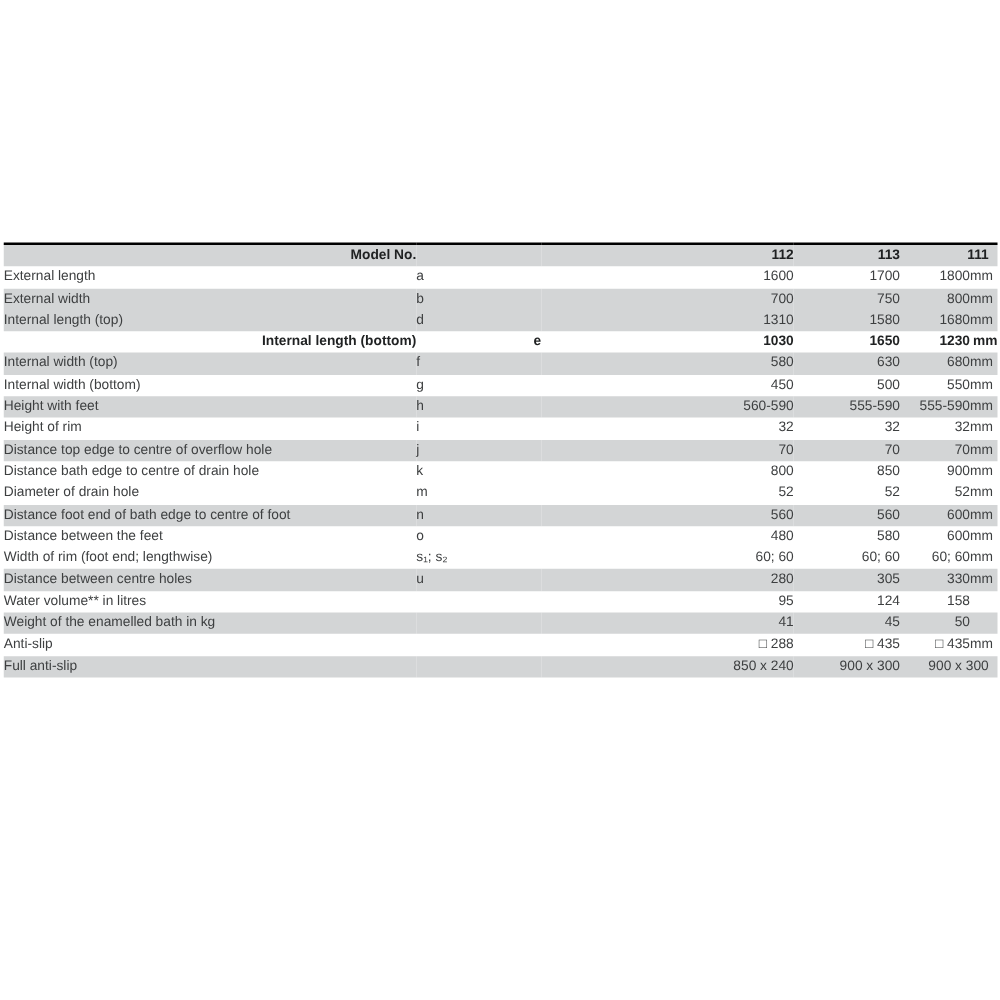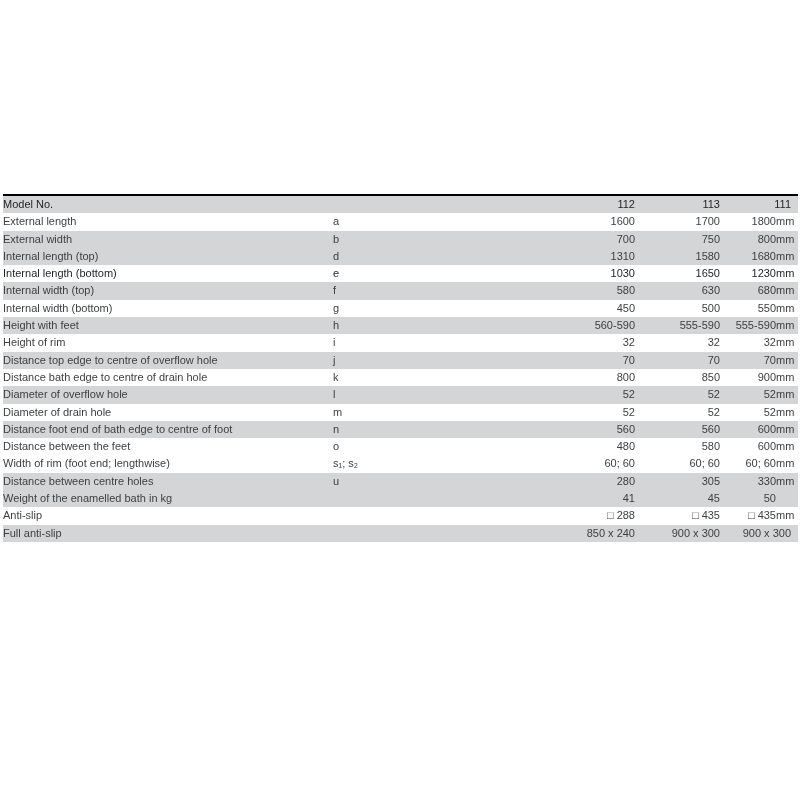--- a/index.html
+++ b/index.html
@@ -33,22 +33,23 @@
     white-space: nowrap;
     overflow: visible;
   }
   tr.shaded td { background: #d3d5d6; }
   td.label  { padding-left: 3px; text-align: left; }
   td.letter { text-align: left; }
   td.num    { text-align: right; }
   td.num.span { padding-right: 7px; }
   td.unit   { padding-left: 4px; text-align: left; margin-top: 12px; }
   tr.bold td, tr.header td {
-    font-weight: normal;
+    font-weight: bold;
     color: #1f2122;
+    text-align: right;
   }
 </style>
 </head>
 <body>
 
 <table class="spec-table">
   <colgroup>
     <col style="width:330px">
     <col style="width:100px">
     <col style="width:202px">
@@ -137,28 +138,20 @@
         <td class="unit">mm</td>
       </tr>
       <tr class="">
         <td class="label">Distance bath edge to centre of drain hole</td>
         <td class="letter">k</td>
         <td class="num">800</td>
         <td class="num">850</td>
         <td class="num">900</td>
         <td class="unit">mm</td>
       </tr>
-      <tr class="shaded">
-        <td class="label">Diameter of overflow hole</td>
-        <td class="letter">l</td>
-        <td class="num">52</td>
-        <td class="num">52</td>
-        <td class="num">52</td>
-        <td class="unit">mm</td>
-      </tr>
       <tr class="">
         <td class="label">Diameter of drain hole</td>
         <td class="letter">m</td>
         <td class="num">52</td>
         <td class="num">52</td>
         <td class="num">52</td>
         <td class="unit">mm</td>
       </tr>
       <tr class="shaded">
         <td class="label">Distance foot end of bath edge to centre of foot</td>
@@ -185,20 +178,28 @@
         <td class="unit">mm</td>
       </tr>
       <tr class="shaded">
         <td class="label">Distance between centre holes</td>
         <td class="letter">u</td>
         <td class="num">280</td>
         <td class="num">305</td>
         <td class="num">330</td>
         <td class="unit">mm</td>
       </tr>
+      <tr class="">
+        <td class="label">Water volume** in litres</td>
+        <td class="letter"></td>
+        <td class="num">95</td>
+        <td class="num">124</td>
+        <td class="num">158</td>
+        <td class="unit"></td>
+      </tr>
       <tr class="shaded">
         <td class="label">Weight of the enamelled bath in kg</td>
         <td class="letter"></td>
         <td class="num">41</td>
         <td class="num">45</td>
         <td class="num">50</td>
         <td class="unit"></td>
       </tr>
       <tr class="">
         <td class="label">Anti-slip</td>

